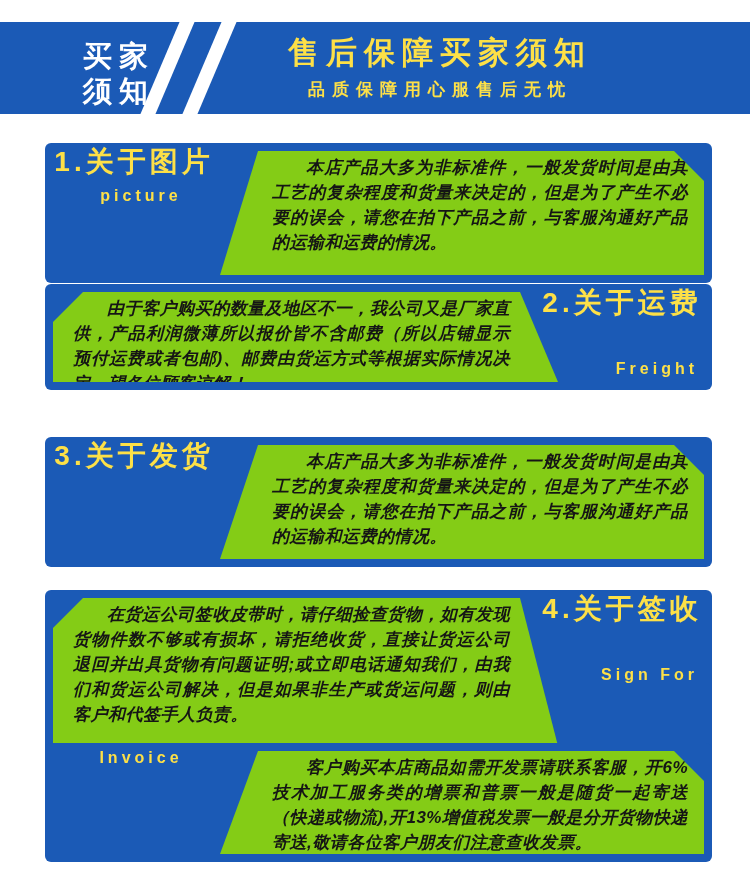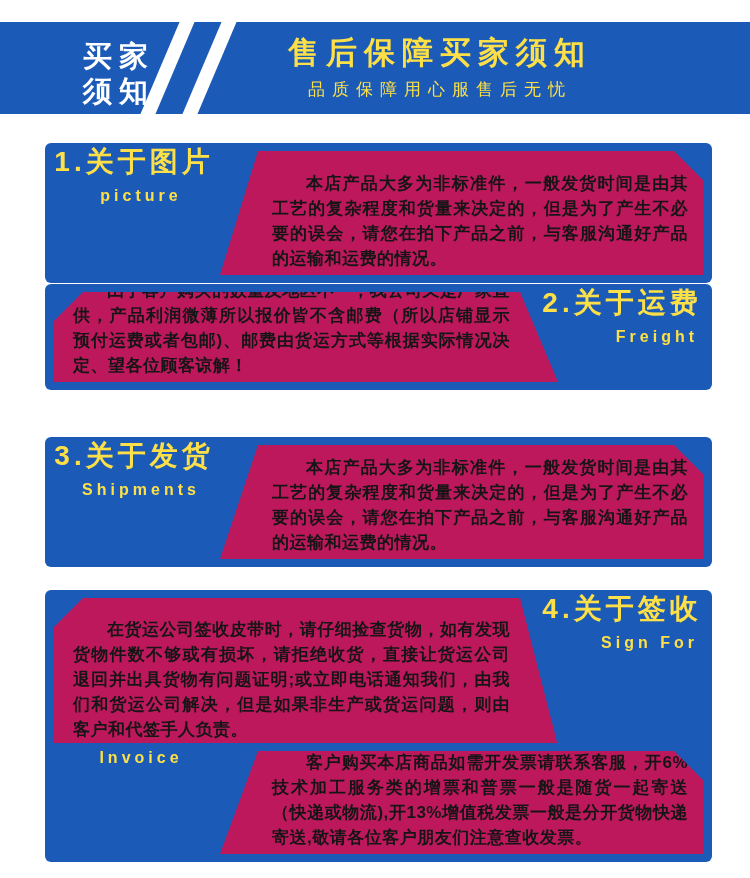--- a/index.html
+++ b/index.html
@@ -24,35 +24,35 @@
     transform:skewX(-23deg);
   }
   .slash.s1{left:160px;}
   .slash.s2{left:202px;}
   .header-titles{
     position:absolute;left:250px;top:0;width:380px;height:92px;
     display:flex;flex-direction:column;justify-content:center;align-items:center;
     color:#fde047;
   }
   .header-title{font-size:31px;font-weight:bold;letter-spacing:7px;line-height:36px;}
-  .header-subtitle{font-size:17px;font-weight:normal;letter-spacing:7px;margin-top:7px;}
+  .header-subtitle{font-size:17px;font-weight:bold;letter-spacing:7px;margin-top:7px;}
 
   
   .block{
     position:absolute;left:45px;width:667px;background:#1b5ab6;border-radius:6px;
   }
   .block.b1{top:143px;height:140px;}
   .block.b2{top:284px;height:106px;}
   .block.b3{top:437px;height:130px;}
   .block.b4{top:590px;height:164px;}
   .block.b5{top:743px;height:119px;}
 
   .panel{
-    position:absolute;top:8px;bottom:8px;background:#be185d;
-    display:flex;align-items:flex-end;
+    position:absolute;top:8px;bottom:8px;background:#84cc16;
+    display:flex;align-items:flex-start;font-style:italic;
   }
   .block.odd .panel{
     left:175px;right:8px;
     clip-path:polygon(38px 0, calc(100% - 30px) 0, 100% 30px, 100% 100%, 0 100%);
   }
   .block.even .panel{
     left:8px;width:505px;
     clip-path:polygon(0 30px, 30px 0, calc(100% - 38px) 0, 100% 100%, 0 100%);
   }
   .panel-text{
@@ -62,21 +62,21 @@
   }
   .block.odd .panel-text{padding:4px 16px 4px 52px;}
   .block.even .panel-text{padding:4px 48px 4px 20px;}
 
   .label-col{
     position:absolute;top:0;bottom:0;
     display:flex;flex-direction:column;justify-content:flex-start;align-items:center;
     color:#fde047;
   }
   .block.odd .label-col{left:0;width:178px;}
-  .block.even .label-col{right:6px;width:168px;}
+  .block.even .label-col{right:6px;width:168px;gap:32px;}
   .label-zh{font-size:28px;font-weight:bold;letter-spacing:4px;white-space:nowrap;}
   .label-en{font-size:16px;font-weight:bold;letter-spacing:4px;margin-top:6px;white-space:nowrap;}
   .block.odd .label-en{margin-left:14px;}
   .block.even .label-en{align-self:flex-end;margin-right:8px;}
 </style>
 </head>
 <body>
 
 <div class="stage">
 
@@ -109,21 +109,20 @@
     </div>
     <div class="label-col">
       <div class="label-zh">2.关于运费</div>
       <div class="label-en">Freight</div>
     </div>
   </div>
 
   <div class="block odd b3">
     <div class="label-col">
       <div class="label-zh">3.关于发货</div>
-      <div class="label-en">Shipments</div>
     </div>
     <div class="panel">
       <div class="panel-text">本店产品大多为非标准件，一般发货时间是由其工艺的复杂程度和货量来决定的，但是为了产生不必要的误会，请您在拍下产品之前，与客服沟通好产品的运输和运费的情况。</div>
     </div>
   </div>
 
   <div class="block even b4">
     <div class="panel">
       <div class="panel-text">在货运公司签收皮带时，请仔细捡查货物，如有发现货物件数不够或有损坏，请拒绝收货，直接让货运公司退回并出具货物有问题证明;或立即电话通知我们，由我们和货运公司解决，但是如果非生产或货运问题，则由客户和代签手人负责。</div>
     </div>

